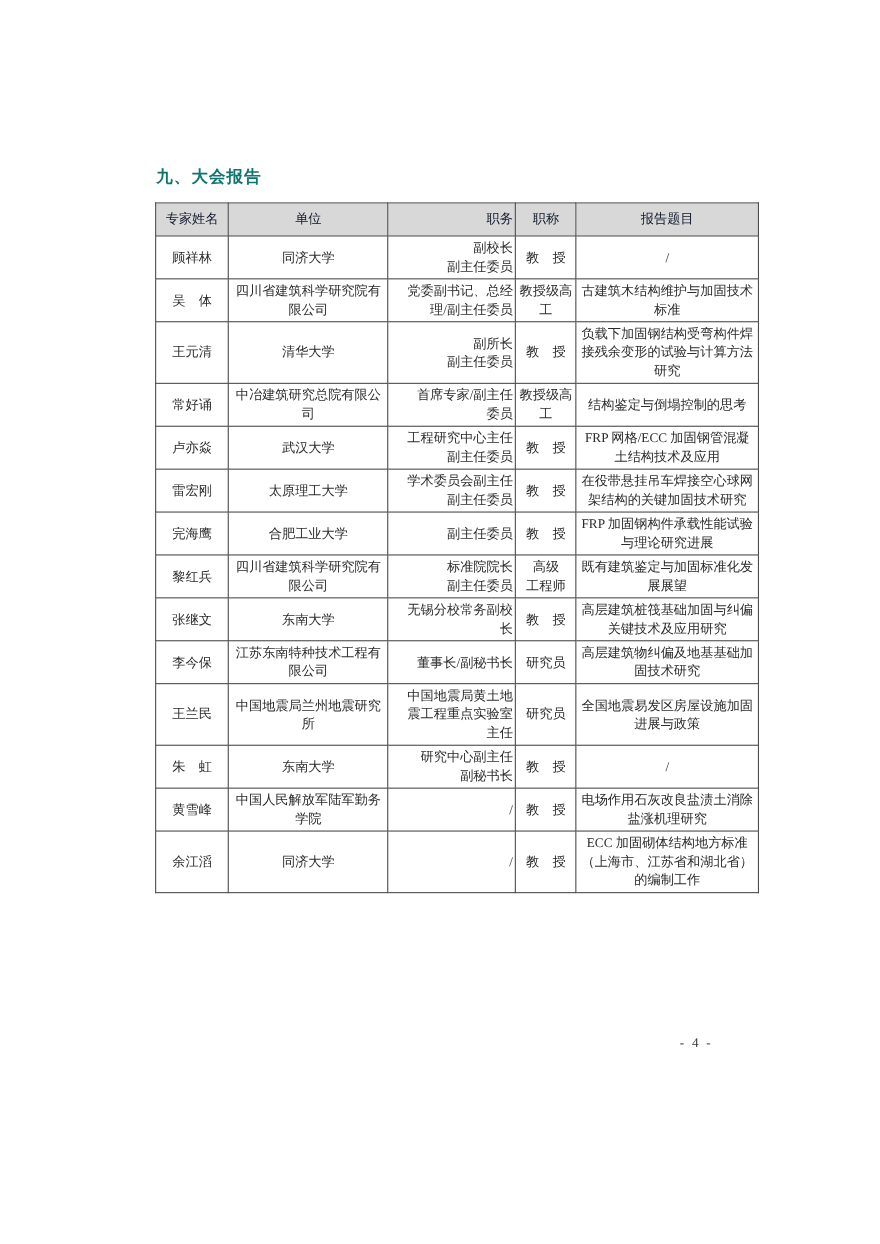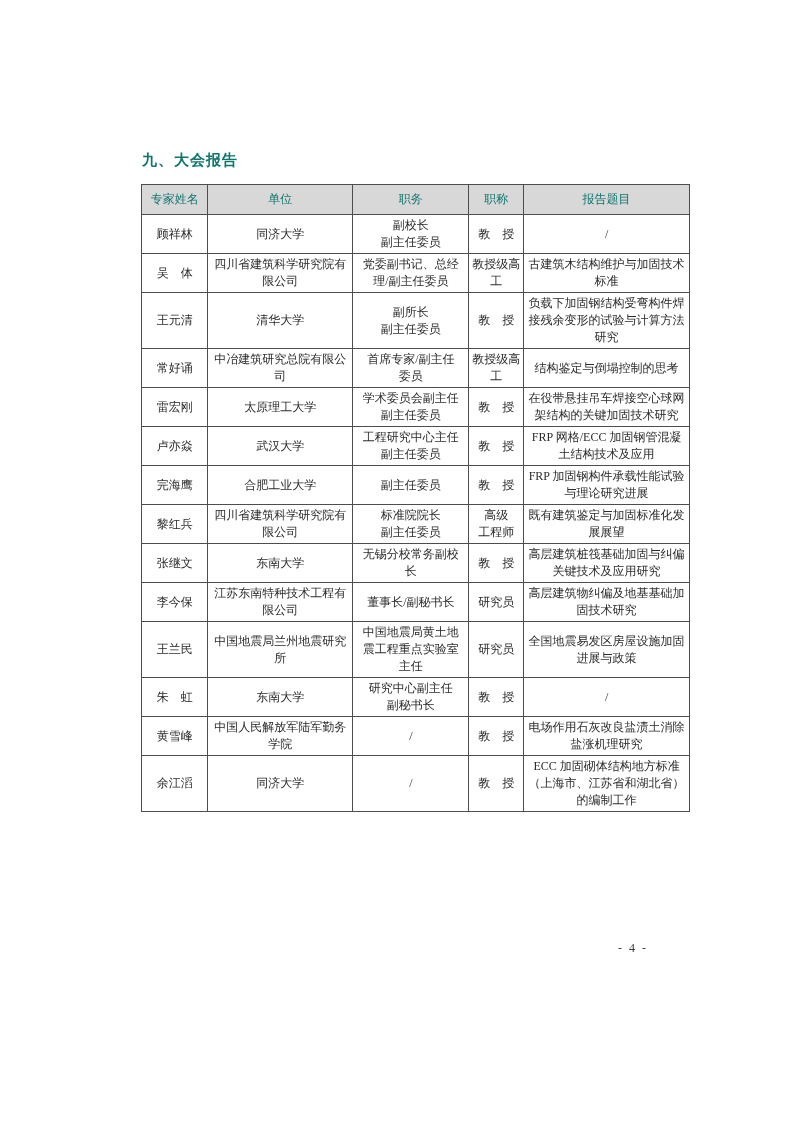--- a/index.html
+++ b/index.html
@@ -33,25 +33,25 @@
     text-align: center;
     vertical-align: middle;
     padding: 2px 2px;
     white-space: pre-line;
     overflow: hidden;
     font-weight: normal;
   }
   .report-table th {
     background: #d8d8d8;
     padding: 6px 2px;
-    color: #0f766e;
+    color: #0f172a;
   }
   .report-table .col-name   { width: 64px; }
   .report-table .col-org    { width: 140px; }
-  .report-table .col-position { width: 112px; }
+  .report-table .col-position { width: 112px; text-align: right; }
   .report-table .col-title  { width: 53px; }
   .report-table .col-topic  { width: 160px; }
   .page-number {
     position: absolute;
     left: 618px; top: 941px;
     font-size: 12px;
     letter-spacing: 2px;
     color: #3a3a3a;
   }
 </style>
@@ -101,34 +101,34 @@
         <tr>
           <td class="col-name">常好诵</td>
           <td class="col-org">中冶建筑研究总院有限公司</td>
           <td class="col-position">首席专家/副主任
 委员</td>
           <td class="col-title">教授级高
 工</td>
           <td class="col-topic">结构鉴定与倒塌控制的思考</td>
         </tr>
         <tr>
+          <td class="col-name">卢亦焱</td>
+          <td class="col-org">武汉大学</td>
+          <td class="col-position">工程研究中心主任
+副主任委员</td>
+          <td class="col-title">教　授</td>
+          <td class="col-topic">FRP 网格/ECC 加固钢管混凝土结构技术及应用</td>
+        </tr>
+        <tr>
           <td class="col-name">雷宏刚</td>
           <td class="col-org">太原理工大学</td>
           <td class="col-position">学术委员会副主任
 副主任委员</td>
           <td class="col-title">教　授</td>
           <td class="col-topic">在役带悬挂吊车焊接空心球网架结构的关键加固技术研究</td>
-        </tr>
-        <tr>
-          <td class="col-name">卢亦焱</td>
-          <td class="col-org">武汉大学</td>
-          <td class="col-position">工程研究中心主任
-副主任委员</td>
-          <td class="col-title">教　授</td>
-          <td class="col-topic">FRP 网格/ECC 加固钢管混凝土结构技术及应用</td>
         </tr>
         <tr>
           <td class="col-name">完海鹰</td>
           <td class="col-org">合肥工业大学</td>
           <td class="col-position">副主任委员</td>
           <td class="col-title">教　授</td>
           <td class="col-topic">FRP 加固钢构件承载性能试验与理论研究进展</td>
         </tr>
         <tr>
           <td class="col-name">黎红兵</td>

